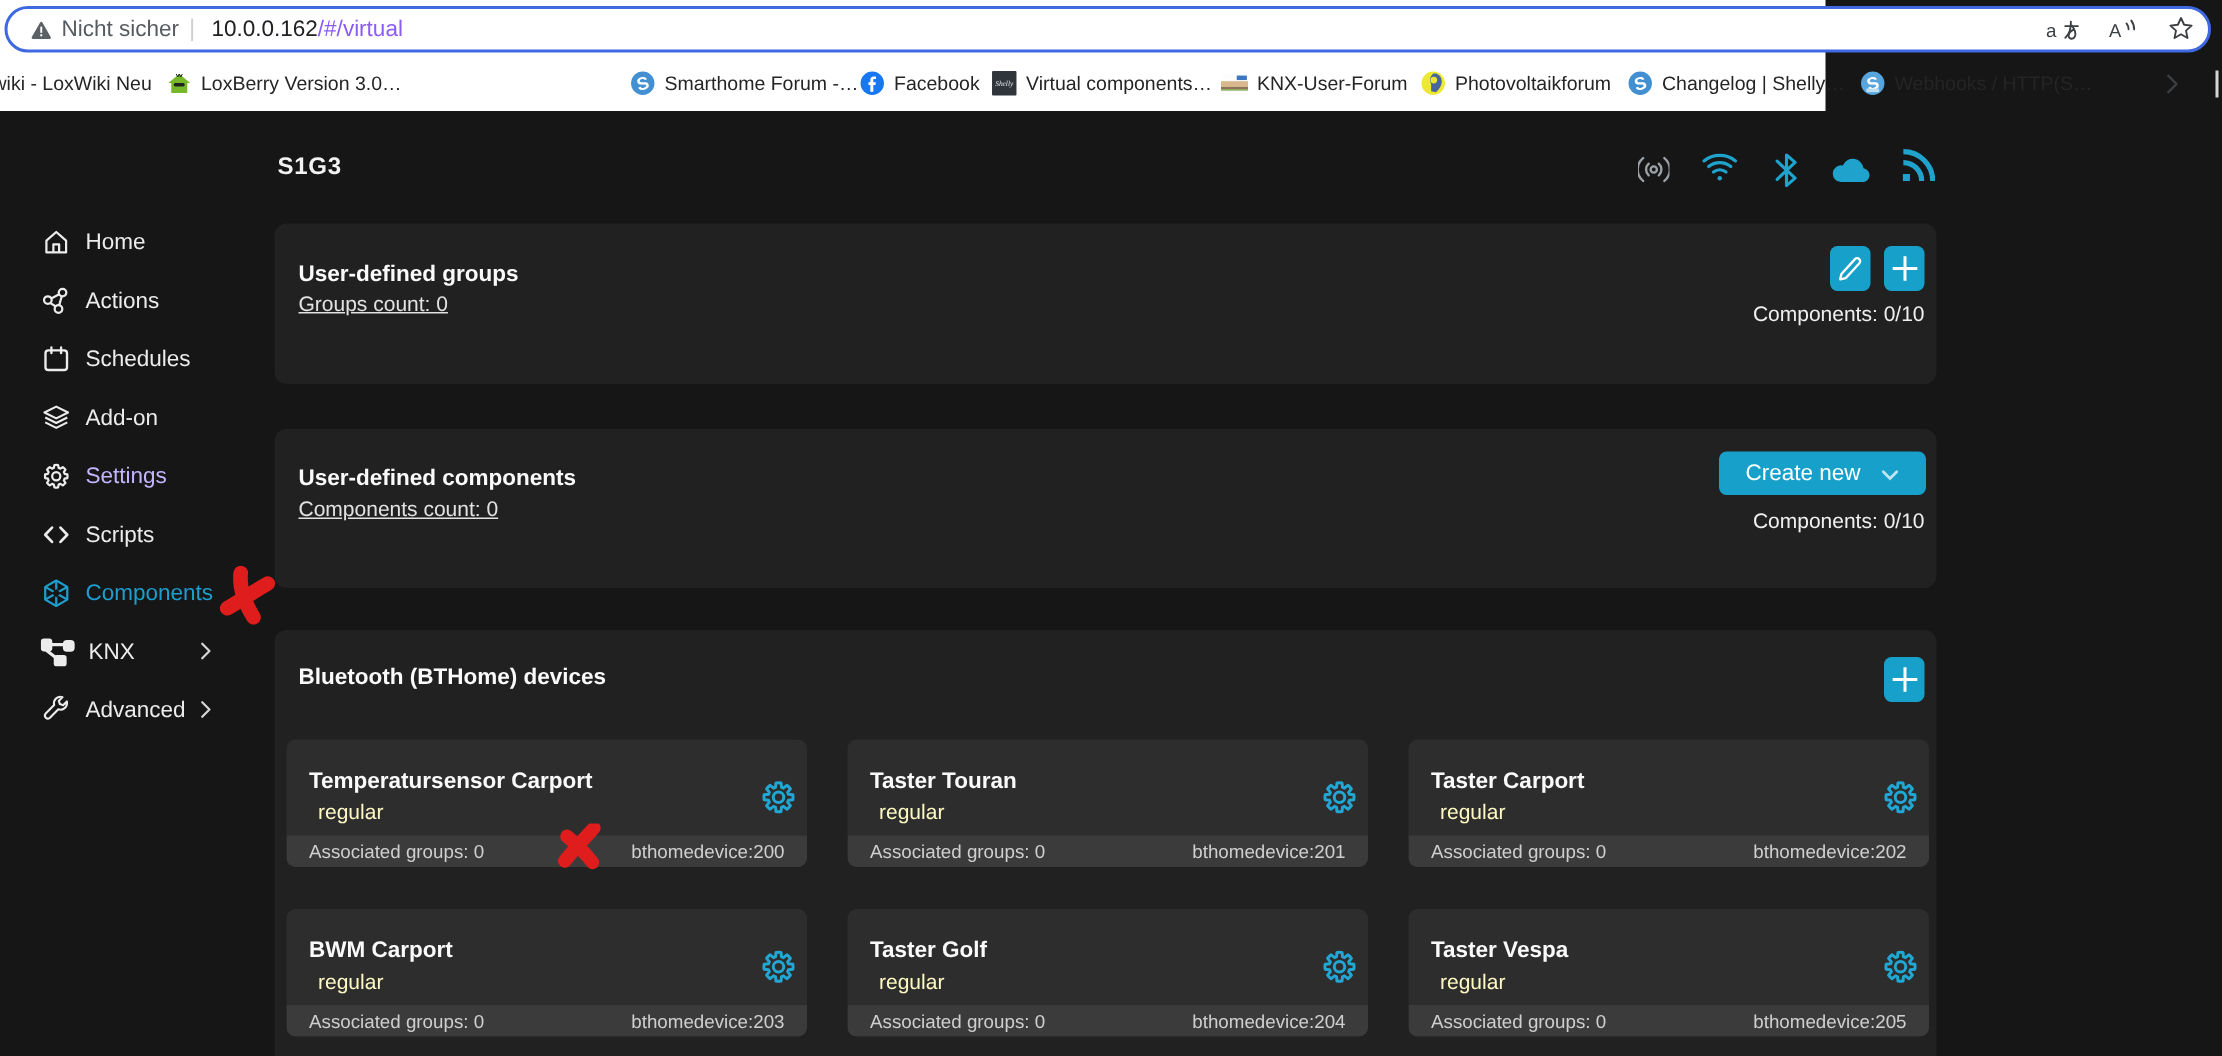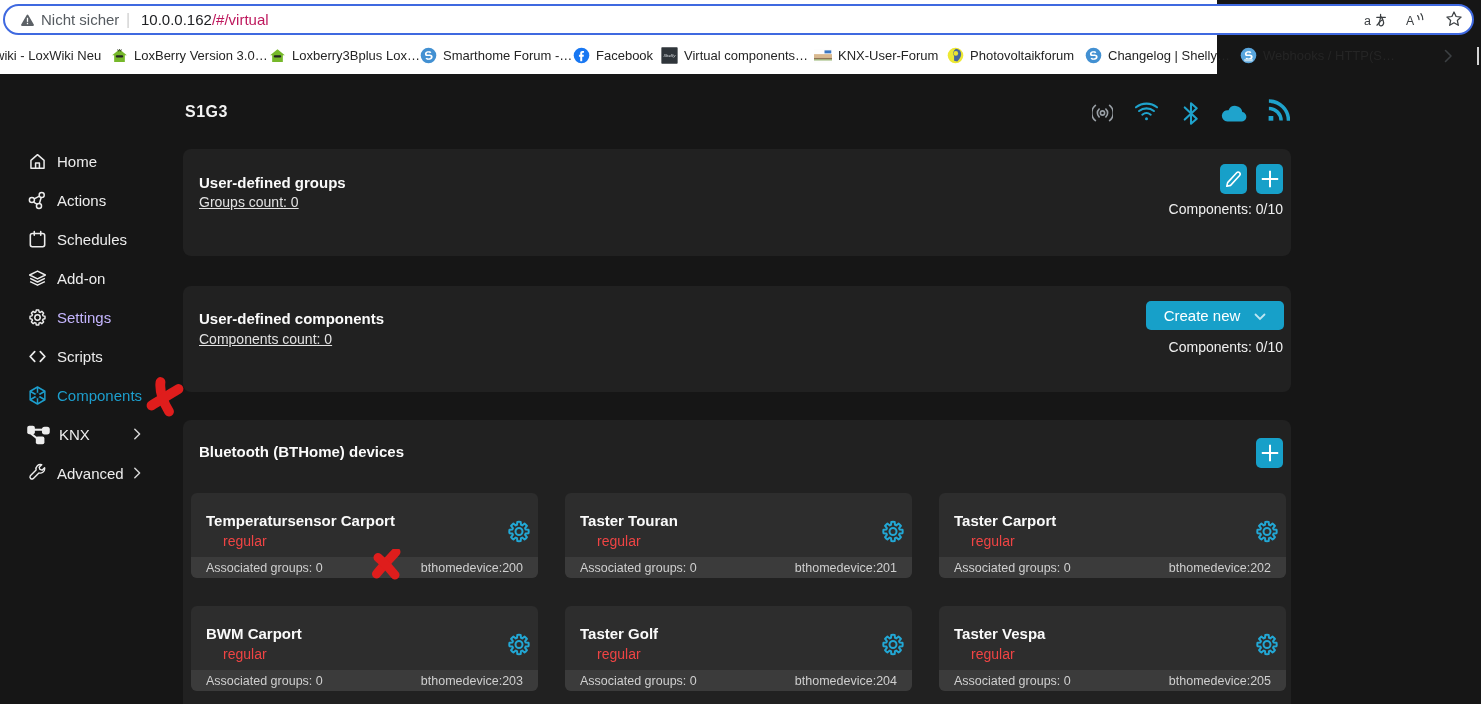--- a/index.html
+++ b/index.html
@@ -5,21 +5,21 @@
 * { margin:0; padding:0; box-sizing:border-box; }
 html,body { width:1481px; height:704px; overflow:hidden; background:#161616; font-family:"Liberation Sans", sans-serif; }
 #root { position:relative; width:1481px; height:704px; }
 
 #chrome { position:absolute; left:0; top:0; width:1217px; height:74px; background:#ffffff; }
 #addrpill { position:absolute; left:3px; top:4px; width:1471px; height:31px; border:2px solid #3f69e0; border-radius:16px; background:#fff; }
 .addr-item { position:absolute; top:0; height:27px; display:flex; align-items:center; }
 #nicht { left:41px; color:#565b60; font-size:15px; }
 #addrsep { left:126px; color:#d0d0d0; font-size:16px; }
 #url { left:141px; font-size:15px; color:#202124; }
-#url .gray { color:#be185d; }
+#url .gray { color:#8b5cf6; }
 
 #bookmarks { position:absolute; left:0; top:37px; width:1481px; height:37px; }
 .bm { position:absolute; top:0; height:37px; display:flex; align-items:center; gap:6px; font-size:13px; color:#252525; white-space:nowrap; }
 
 #page { position:absolute; left:0; top:74px; width:1481px; height:630px; background:#161616; }
 #title { position:absolute; left:185px; top:29px; font-size:16px; font-weight:bold; color:#f2f2f2; letter-spacing:0.5px; }
 .statusicon { position:absolute; top:26px; }
 
 .nav { position:absolute; left:27px; height:26px; display:flex; align-items:center; gap:9px; color:#ececec; font-size:15px; }
 .nav svg { flex:0 0 auto; }
@@ -27,21 +27,21 @@
 .card { position:absolute; left:183px; width:1108px; background:#212121; border-radius:8px; }
 .cardtitle { position:absolute; left:16px; font-size:15px; font-weight:bold; color:#fafafa; }
 .cardsub { position:absolute; left:16px; font-size:14px; color:#e2e2e2;text-decoration:underline; }
 .count { position:absolute; right:8px; font-size:14px; color:#f0f0f0; }
 .sqbtn { position:absolute; width:27px; height:30px; background:#17a0c9; border-radius:5px; display:flex; align-items:center; justify-content:center; }
 #createnew { position:absolute; right:7px; top:15px; width:138px; height:29px; background:#17a0c9; border-radius:5px; color:#fff; font-size:15px; display:flex; align-items:center; justify-content:center;text-align:center; }
 #createnew .cv { margin-left:14px; margin-top:2px; }
 
 .dev { position:absolute; width:347px; height:85px; background:#2d2d2d; border-radius:6px; overflow:hidden; }
 .dev .dtitle { position:absolute; left:15px; top:19px; font-size:15px; font-weight:bold; color:#fafafa; }
-.dev .dsub { position:absolute; left:32px; top:40px; font-size:14px; color:#ef4444; }
+.dev .dsub { position:absolute; left:21px; top:40px; font-size:14px; color:#fef9c3; }
 .dev .dfoot { position:absolute; left:0; right:0; bottom:0; height:21px; background:#3b3b3b; display:flex; align-items:center; justify-content:space-between; padding:0 15px; font-size:12.5px; color:#cfcfcf; }
 .dev .gear { position:absolute; right:7px; top:26px; }
 </style>
 </head>
 <body>
 <div id="root">
 
   <div id="chrome">
     <div id="addrpill"></div>
     <div class="addr-item" style="left:20px; top:6px;">
@@ -81,27 +81,20 @@
           <span>wiki - LoxWiki Neu</span>
         </div>
         <div class="bm" style="left:111px;">
           <svg width="17" height="16" viewBox="0 0 24 24">
             <path d="M12 2 L23 11 H20 V21 H4 V11 H1 Z" fill="#76b82a"></path>
             <rect x="6.5" y="11" width="11" height="3.4" rx="1.6" fill="#222"></rect>
             <path d="M9 2 l1.5 3 1.5-3 1.5 3 1.5-3" stroke="#222" stroke-width="1" fill="none"></path>
           </svg>
           <span>LoxBerry Version 3.0…</span>
         </div>
-        <div class="bm" style="left:269px;">
-          <svg width="17" height="16" viewBox="0 0 24 24">
-            <path d="M12 2 L23 11 H20 V21 H4 V11 H1 Z" fill="#76b82a"></path>
-            <rect x="6.5" y="11" width="11" height="3.4" rx="1.6" fill="#222"></rect>
-          </svg>
-          <span>Loxberry3Bplus Lox…</span>
-        </div>
         <div class="bm" style="left:420px;">
           <svg width="17" height="17" viewBox="0 0 24 24">
             <circle cx="12" cy="12" r="11" fill="#4290d2"></circle>
             <text x="12" y="18" font-size="17" font-weight="bold" fill="#fff" text-anchor="middle" font-family="Liberation Sans" transform="rotate(-14 12 12)">S</text>
           </svg>
           <span>Smarthome Forum -…</span>
         </div>
         <div class="bm" style="left:573px;">
           <svg width="17" height="17" viewBox="0 0 24 24">
             <circle cx="12" cy="12" r="11" fill="#1877f2"></circle>

